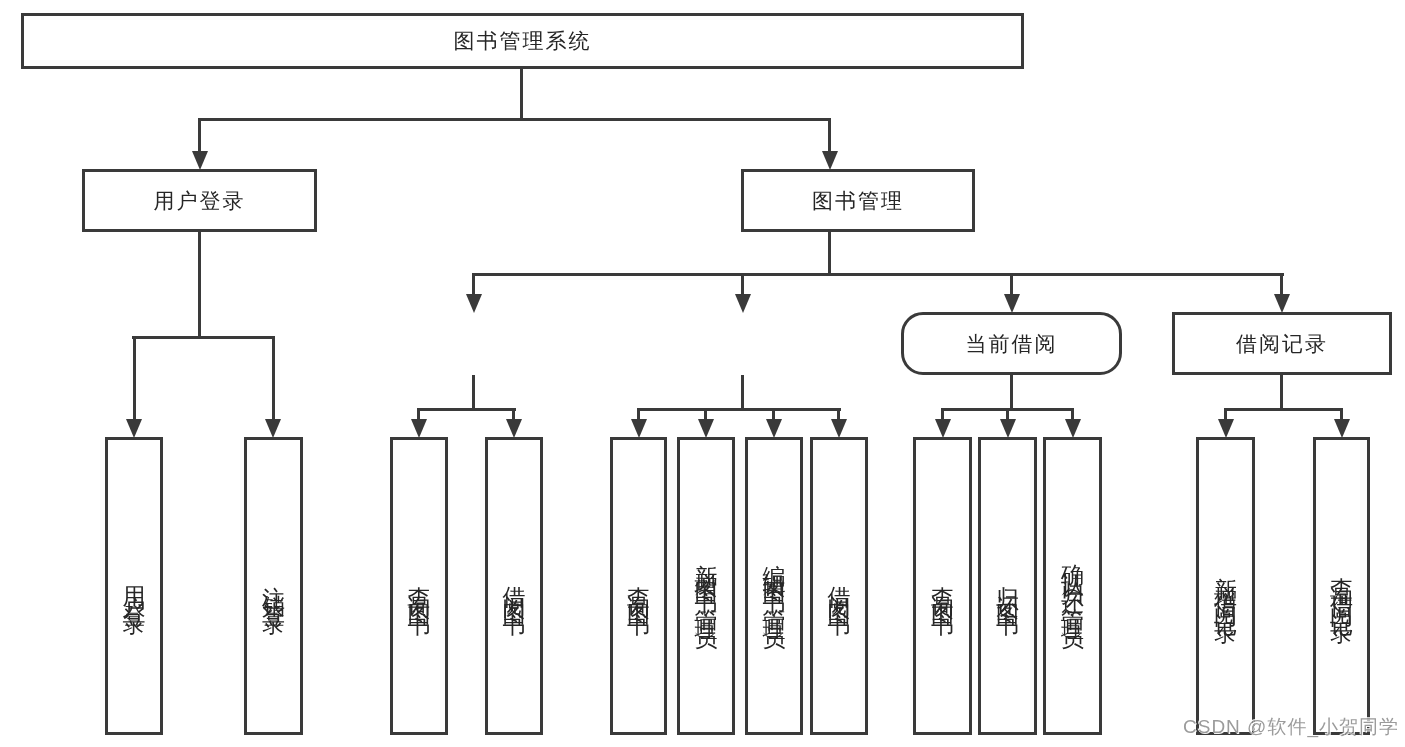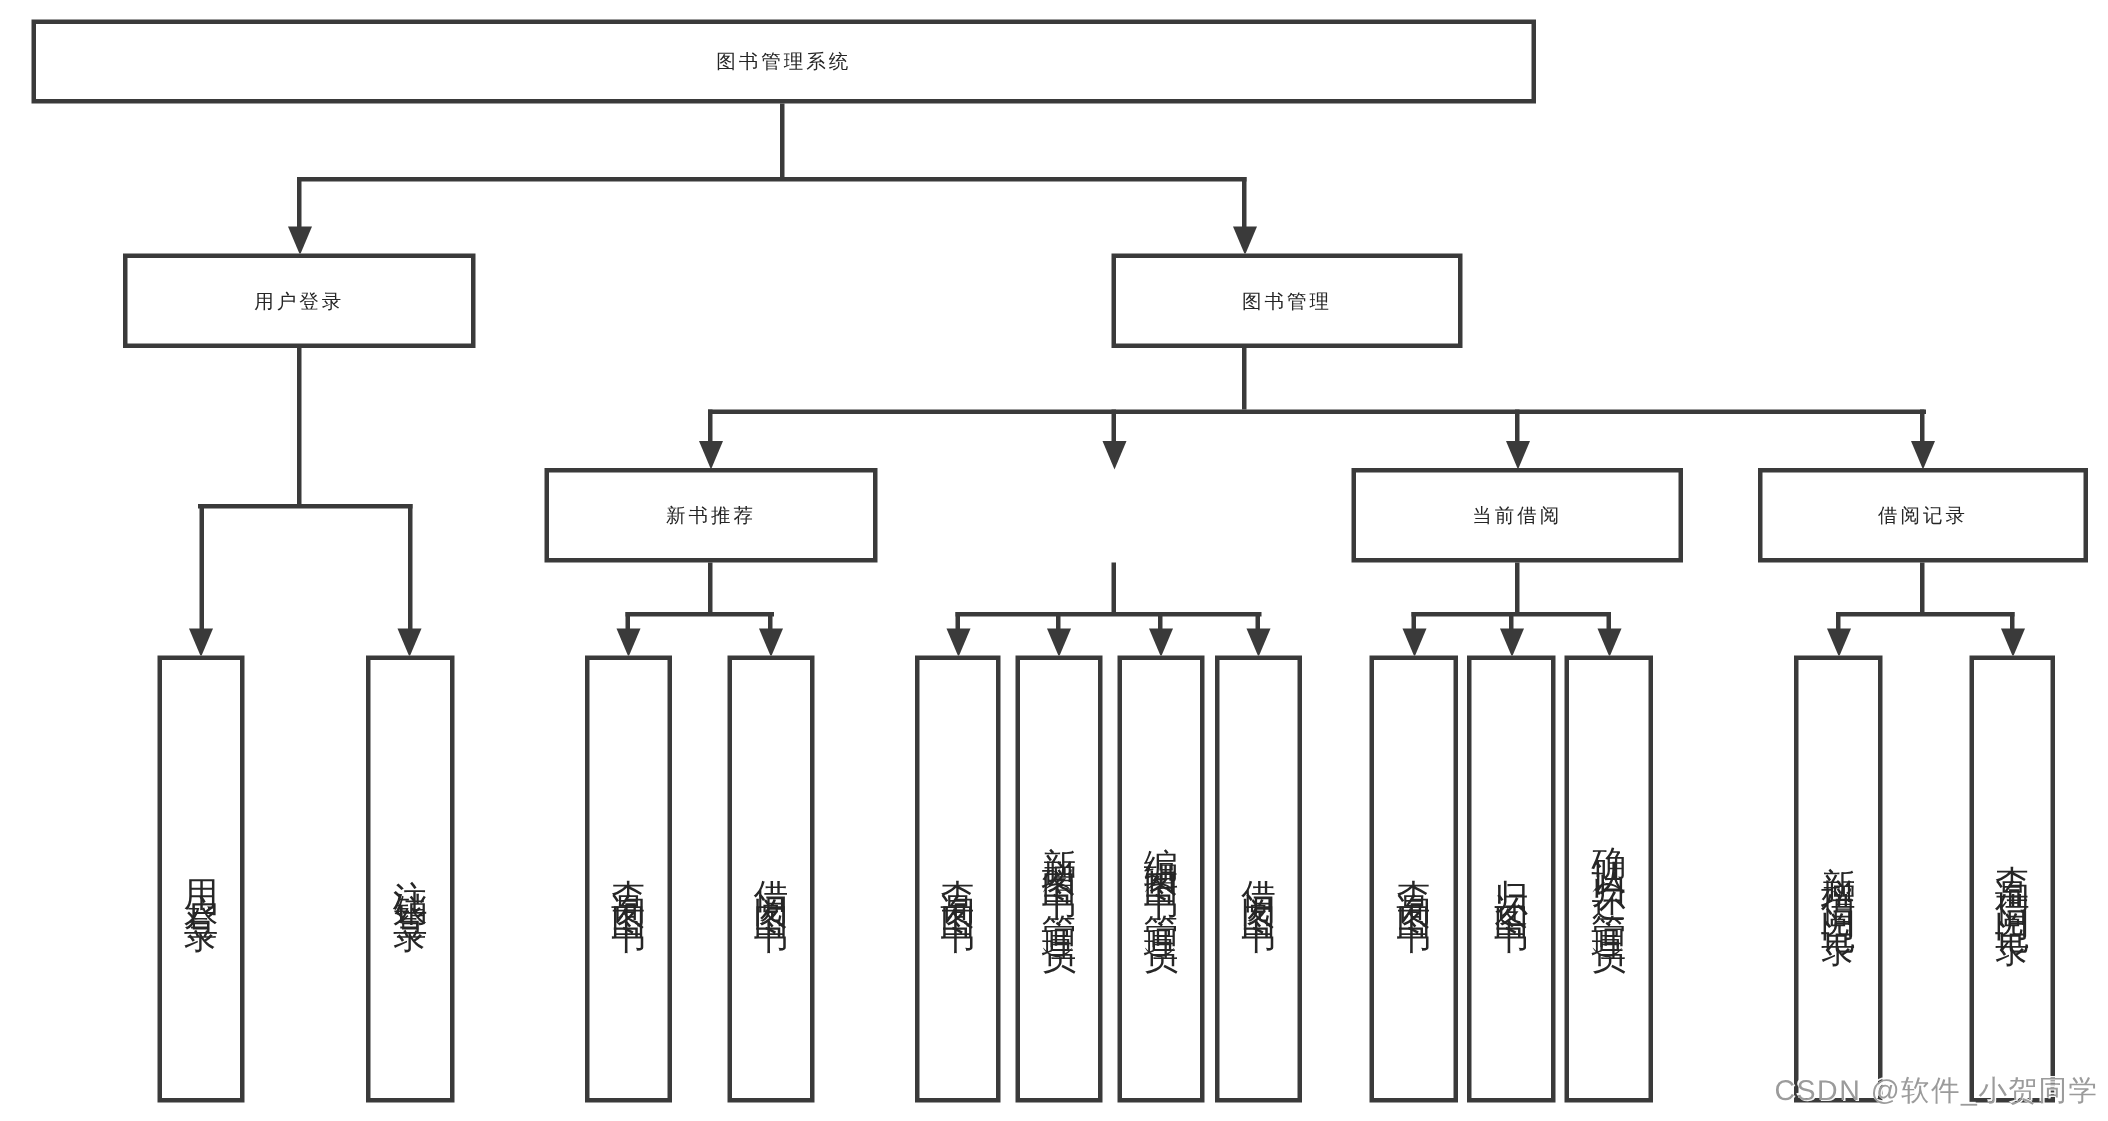--- a/index.html
+++ b/index.html
@@ -4,21 +4,21 @@
 <style>
   html,body{margin:0;padding:0;background:#ffffff;}
   #stage{
     position:relative;width:1405px;height:747px;background:#ffffff;overflow:hidden;
     font-family:"Liberation Sans","DejaVu Sans",sans-serif;color:#262626;
   }
   .box{
     position:absolute;box-sizing:border-box;border:3px solid #3a3a3a;background:#ffffff;
     display:flex;align-items:center;justify-content:center;
   }
-  .h-label{font-size:13px;letter-spacing:2px;white-space:nowrap;color:#262626;}
+  .h-label{font-size:21px;letter-spacing:2px;white-space:nowrap;color:#262626;}
   .leaf .v-label{
     writing-mode:vertical-rl;text-orientation:mixed;
     font-size:23px;letter-spacing:9px;line-height:1;color:#262626;white-space:nowrap;
   }
   .vline,.hline{position:absolute;background:#3a3a3a;}
   .vline{width:3px;}
   .hline{height:3px;}
   .arrow{
     position:absolute;width:0;height:0;
     border-left:8px solid transparent;border-right:8px solid transparent;
@@ -64,24 +64,21 @@
   <div class="hline" style="left:472px;top:273px;width:812px;"></div>
   <div class="vline" style="left:472px;top:273px;height:23px;"></div>
   <div class="arrow" style="left:466px;top:294px;"></div>
   <div class="vline" style="left:741px;top:273px;height:23px;"></div>
   <div class="arrow" style="left:735px;top:294px;"></div>
   <div class="vline" style="left:1010px;top:273px;height:23px;"></div>
   <div class="arrow" style="left:1004px;top:294px;"></div>
   <div class="vline" style="left:1280px;top:273px;height:23px;"></div>
   <div class="arrow" style="left:1274px;top:294px;"></div>
 
-  <div class="box" style="left:363px;top:312px;width:222px;height:63px;">
-    <span class="h-label">新书推荐</span>
-  </div>
-  <div class="box" style="left:901px;top:312px;width:221px;height:63px;">
+  <div class="box" style="left:901px;top:312px;width:221px;height:63px;border-radius:22px;">
     <span class="h-label">当前借阅</span>
   </div>
   <div class="box" style="left:1172px;top:312px;width:220px;height:63px;">
     <span class="h-label">借阅记录</span>
   </div>
 
   <div class="vline" style="left:472px;top:375px;height:33px;"></div>
   <div class="hline" style="left:417px;top:408px;width:99px;"></div>
   <div class="vline" style="left:417px;top:408px;height:13px;"></div>
   <div class="arrow" style="left:411px;top:419px;"></div>

